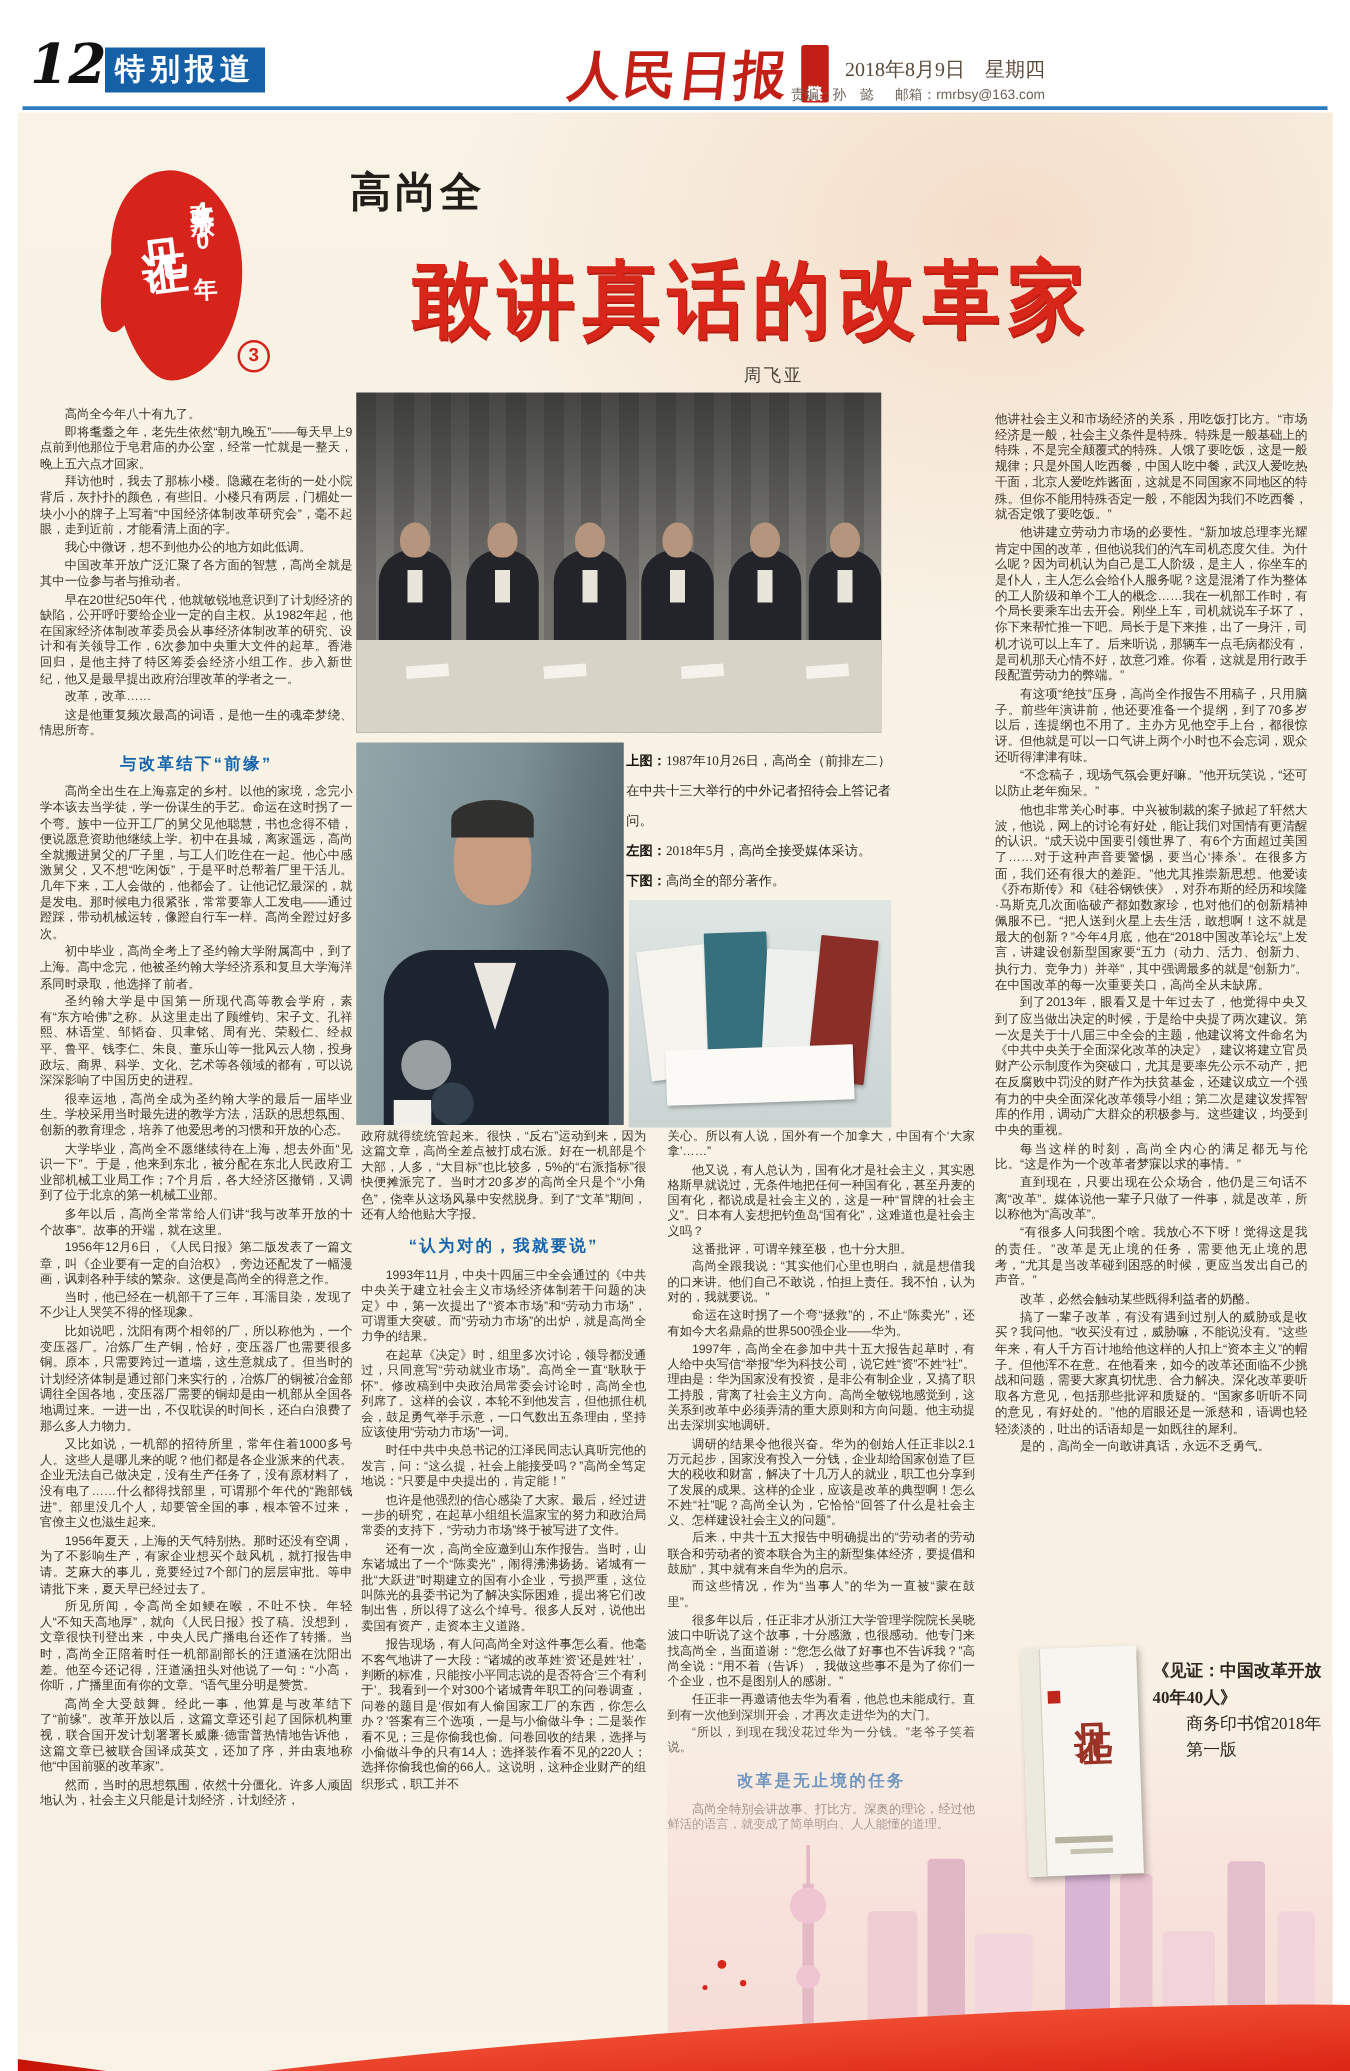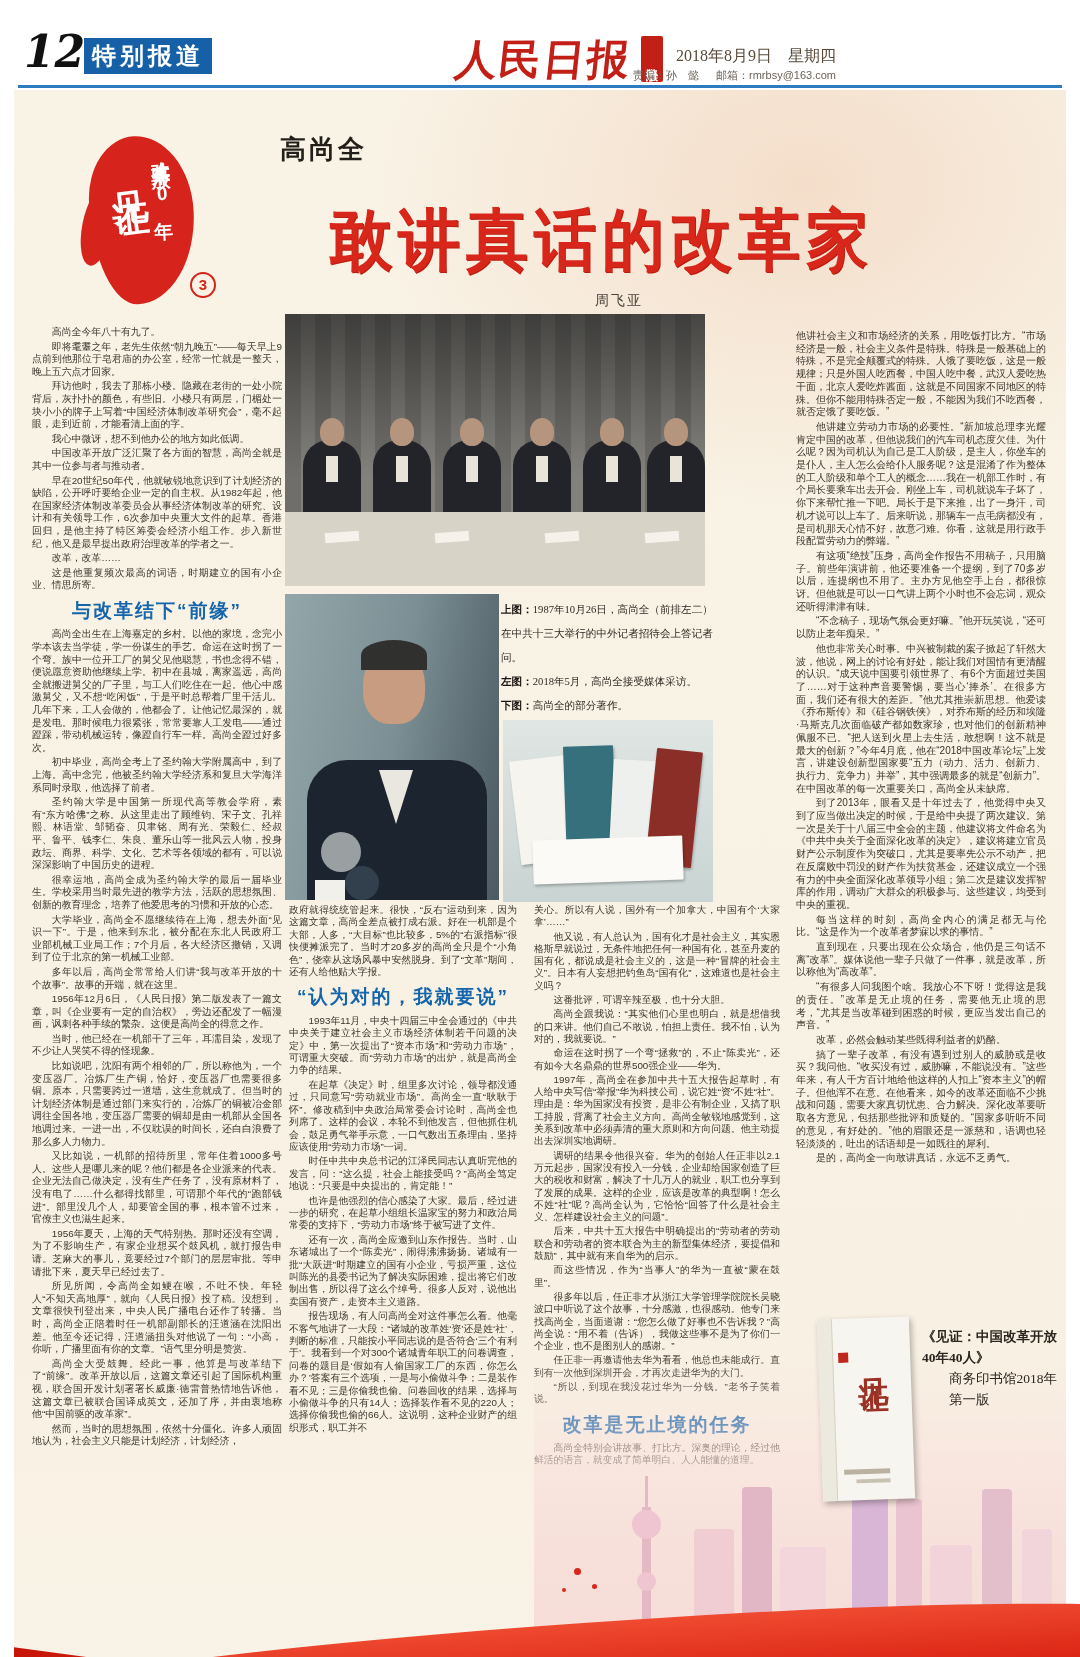--- a/index.html
+++ b/index.html
@@ -30,21 +30,21 @@
         border-radius:46% 54% 58% 42% / 38% 46% 54% 62%;transform:rotate(-3deg);}
   #seal:after{content:"";position:absolute;left:-8px;top:48px;width:30px;height:80px;background:#d6241c;
         border-radius:50%;transform:rotate(14deg);}
   .sealtxt{position:absolute;color:#fff;writing-mode:vertical-rl;text-orientation:upright;z-index:2;}
   #sealtitle{left:14px;top:26px;font-family:"DejaVu Serif",serif;font-weight:bold;font-size:36px;
              letter-spacing:10px;transform:rotate(-4deg);}
   #sealsub{left:60px;top:12px;font-size:19px;font-weight:bold;letter-spacing:3px;}
   #issue{position:absolute;left:176px;top:182px;width:22px;height:22px;border:2px solid #d6241c;
          border-radius:50%;color:#d6241c;font-size:15px;font-weight:bold;text-align:center;line-height:22px;}
   
-  #kicker{position:absolute;left:266px;top:42px;font-size:26px;font-weight:bold;color:#221f1a;letter-spacing:3px;}
+  #kicker{position:absolute;left:266px;top:42px;font-size:33px;font-weight:bold;color:#221f1a;letter-spacing:3px;}
   #title{position:absolute;left:316px;top:108px;width:650px;font-family:"DejaVu Sans",sans-serif;
          font-weight:bold;font-size:62px;color:#d8271a;letter-spacing:6px;white-space:nowrap;
          text-shadow:1px 1px 0 #b91d10;transform:scaleY(1.08);}
   #byline{position:absolute;left:270px;top:202px;width:670px;text-align:center;font-size:14px;color:#4a443c;letter-spacing:2px;}
   
   .ph{position:absolute;overflow:hidden;}
   #photoA{left:271px;top:224px;width:420px;height:272px;
           background:repeating-linear-gradient(90deg,#6f6e6a 0 16px,#82817c 16px 30px);}
   #photoA .shade{position:absolute;left:0;top:0;width:100%;height:100%;
           background:linear-gradient(180deg,rgba(20,20,20,.55),rgba(40,40,40,.15) 45%,rgba(0,0,0,0) 60%);}
@@ -70,21 +70,21 @@
   #caps b{color:#17130e;}
   #caps .credit{text-align:right;}
   
   .col{position:absolute;color:#3a352d;text-align:justify;overflow:hidden;}
   .col p{margin:2px;text-indent:2em;}
   .col p.cont{text-indent:0;}
   #col1{left:16px;top:234px;width:254px;height:1172px;font-size:9.9px;line-height:12.6px;}
   #col2{left:273px;top:812px;width:232px;height:594px;font-size:9.8px;line-height:12.4px;}
   #col3{left:518px;top:812px;width:250px;height:596px;font-size:9.8px;line-height:12.3px;}
   #col4{left:780px;top:238px;width:254px;height:986px;font-size:10px;line-height:12.7px;}
-  .colhead{font-size:19px;font-weight:bold;color:#1465ac;text-align:center;margin:13px 0 11px;text-indent:0;letter-spacing:2px;}
+  .colhead{font-size:13px;font-weight:bold;color:#1465ac;text-align:center;margin:13px 0 11px;text-indent:0;letter-spacing:2px;}
   
   #bookcover{position:absolute;left:806px;top:1228px;width:92px;height:182px;background:#f7f5ef;
              box-shadow:2px 3px 6px rgba(0,0,0,.3);transform:rotate(-2deg);}
   #bookcover .spine{position:absolute;left:0;top:0;width:14px;height:100%;background:#eceadf;border-right:1px solid #d8d2c2;}
   #bookcover .jz{position:absolute;right:18px;top:36px;writing-mode:vertical-rl;font-family:"DejaVu Serif",serif;
              font-weight:bold;font-size:30px;color:#9a3226;letter-spacing:6px;}
   #bookcover .sub{position:absolute;right:24px;bottom:26px;width:46px;height:5px;background:#b9b2a0;}
   #bookcover .sub2{position:absolute;right:24px;bottom:17px;width:34px;height:4px;background:#c8c2b0;}
   #bookcover .stamp{position:absolute;left:20px;top:34px;width:10px;height:10px;background:#c0271c;}
   #citation{position:absolute;left:908px;top:1236px;width:146px;font-family:"Liberation Serif",serif;
@@ -181,21 +181,21 @@
     </div>
 
     <div id="col1" class="col">
         <p class="">高尚全今年八十有九了。</p>
         <p class="">即将耄耋之年，老先生依然“朝九晚五”——每天早上9点前到他那位于皂君庙的办公室，经常一忙就是一整天，晚上五六点才回家。</p>
         <p class="">拜访他时，我去了那栋小楼。隐藏在老街的一处小院背后，灰扑扑的颜色，有些旧。小楼只有两层，门楣处一块小小的牌子上写着“中国经济体制改革研究会”，毫不起眼，走到近前，才能看清上面的字。</p>
         <p class="">我心中微讶，想不到他办公的地方如此低调。</p>
         <p class="">中国改革开放广泛汇聚了各方面的智慧，高尚全就是其中一位参与者与推动者。</p>
         <p class="">早在20世纪50年代，他就敏锐地意识到了计划经济的缺陷，公开呼吁要给企业一定的自主权。从1982年起，他在国家经济体制改革委员会从事经济体制改革的研究、设计和有关领导工作，6次参加中央重大文件的起草。香港回归，是他主持了特区筹委会经济小组工作。步入新世纪，他又是最早提出政府治理改革的学者之一。</p>
         <p class="">改革，改革……</p>
-        <p class="">这是他重复频次最高的词语，时期建立的国有小企业、情思所寄。</p>
+        <p class="">这是他重复频次最高的词语，是他一生的魂牵梦绕、情思所寄。</p>
         <h3 class="colhead">与改革结下“前缘”</h3>
         <p class="">高尚全出生在上海嘉定的乡村。以他的家境，念完小学本该去当学徒，学一份谋生的手艺。命运在这时拐了一个弯。族中一位开工厂的舅父见他聪慧，书也念得不错，便说愿意资助他继续上学。初中在县城，离家遥远，高尚全就搬进舅父的厂子里，与工人们吃住在一起。他心中感激舅父，又不想“吃闲饭”，于是平时总帮着厂里干活儿。几年下来，工人会做的，他都会了。让他记忆最深的，就是发电。那时候电力很紧张，常常要靠人工发电——通过蹬踩，带动机械运转，像蹬自行车一样。高尚全蹬过好多次。</p>
         <p class="">初中毕业，高尚全考上了圣约翰大学附属高中，到了上海。高中念完，他被圣约翰大学经济系和复旦大学海洋系同时录取，他选择了前者。</p>
         <p class="">圣约翰大学是中国第一所现代高等教会学府，素有“东方哈佛”之称。从这里走出了顾维钧、宋子文、孔祥熙、林语堂、邹韬奋、贝聿铭、周有光、荣毅仁、经叔平、鲁平、钱李仁、朱良、董乐山等一批风云人物，投身政坛、商界、科学、文化、艺术等各领域的都有，可以说深深影响了中国历史的进程。</p>
         <p class="">很幸运地，高尚全成为圣约翰大学的最后一届毕业生。学校采用当时最先进的教学方法，活跃的思想氛围、创新的教育理念，培养了他爱思考的习惯和开放的心态。</p>
         <p class="">大学毕业，高尚全不愿继续待在上海，想去外面“见识一下”。于是，他来到东北，被分配在东北人民政府工业部机械工业局工作；7个月后，各大经济区撤销，又调到了位于北京的第一机械工业部。</p>
         <p class="">多年以后，高尚全常常给人们讲“我与改革开放的十个故事”。故事的开端，就在这里。</p>
         <p class="">1956年12月6日，《人民日报》第二版发表了一篇文章，叫《企业要有一定的自治权》，旁边还配发了一幅漫画，讽刺各种手续的繁杂。这便是高尚全的得意之作。</p>
         <p class="">当时，他已经在一机部干了三年，耳濡目染，发现了不少让人哭笑不得的怪现象。</p>
         <p class="">比如说吧，沈阳有两个相邻的厂，所以称他为，一个变压器厂。冶炼厂生产铜，恰好，变压器厂也需要很多铜。原本，只需要跨过一道墙，这生意就成了。但当时的计划经济体制是通过部门来实行的，冶炼厂的铜被冶金部调往全国各地，变压器厂需要的铜却是由一机部从全国各地调过来。一进一出，不仅耽误的时间长，还白白浪费了那么多人力物力。</p>

